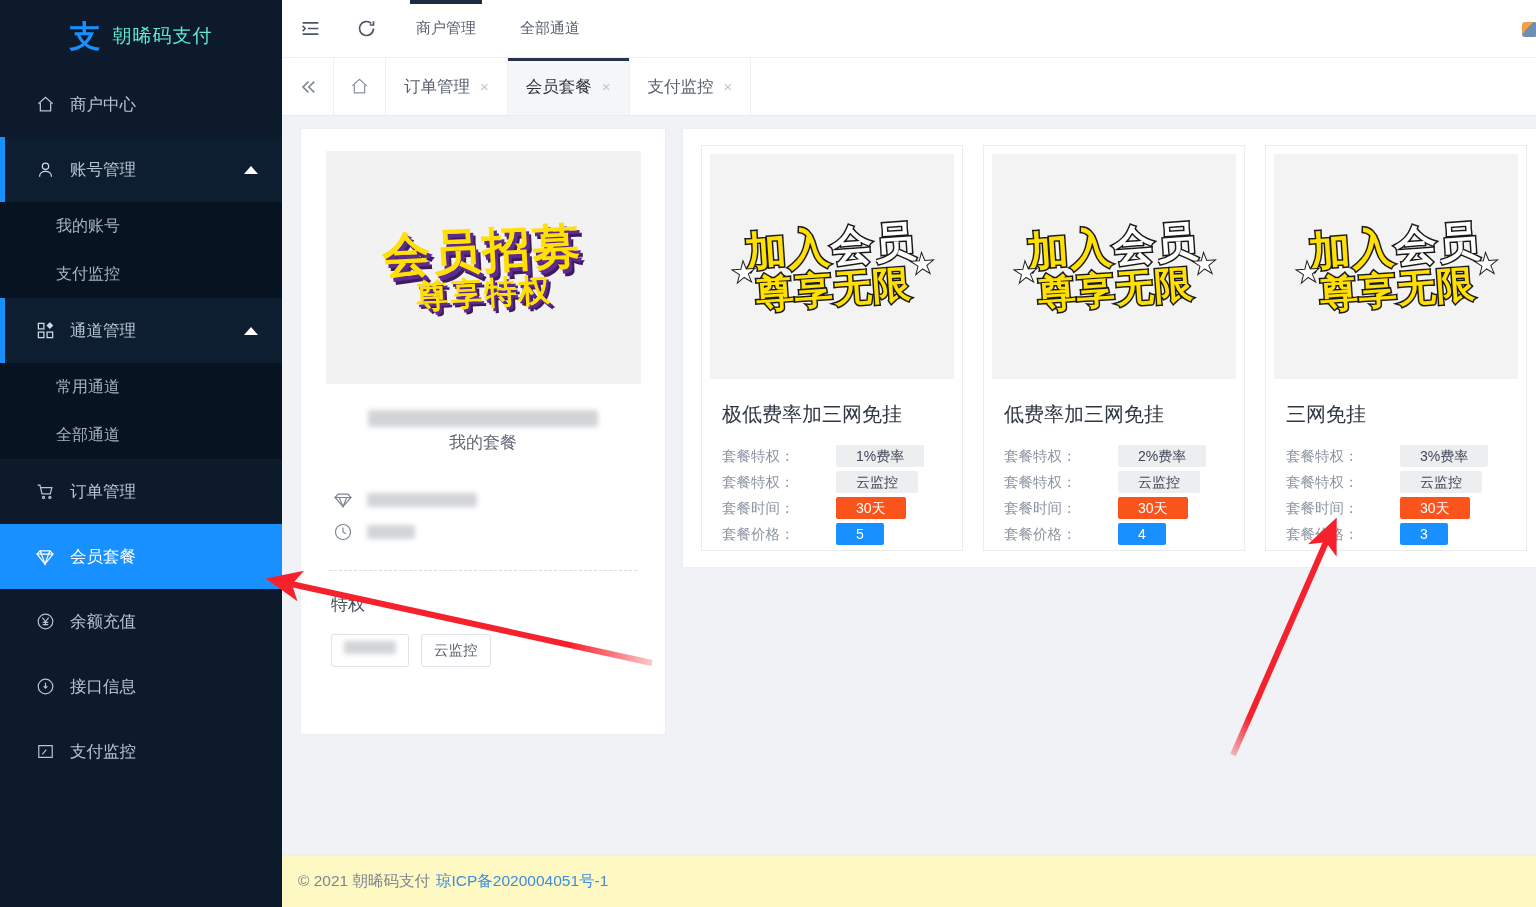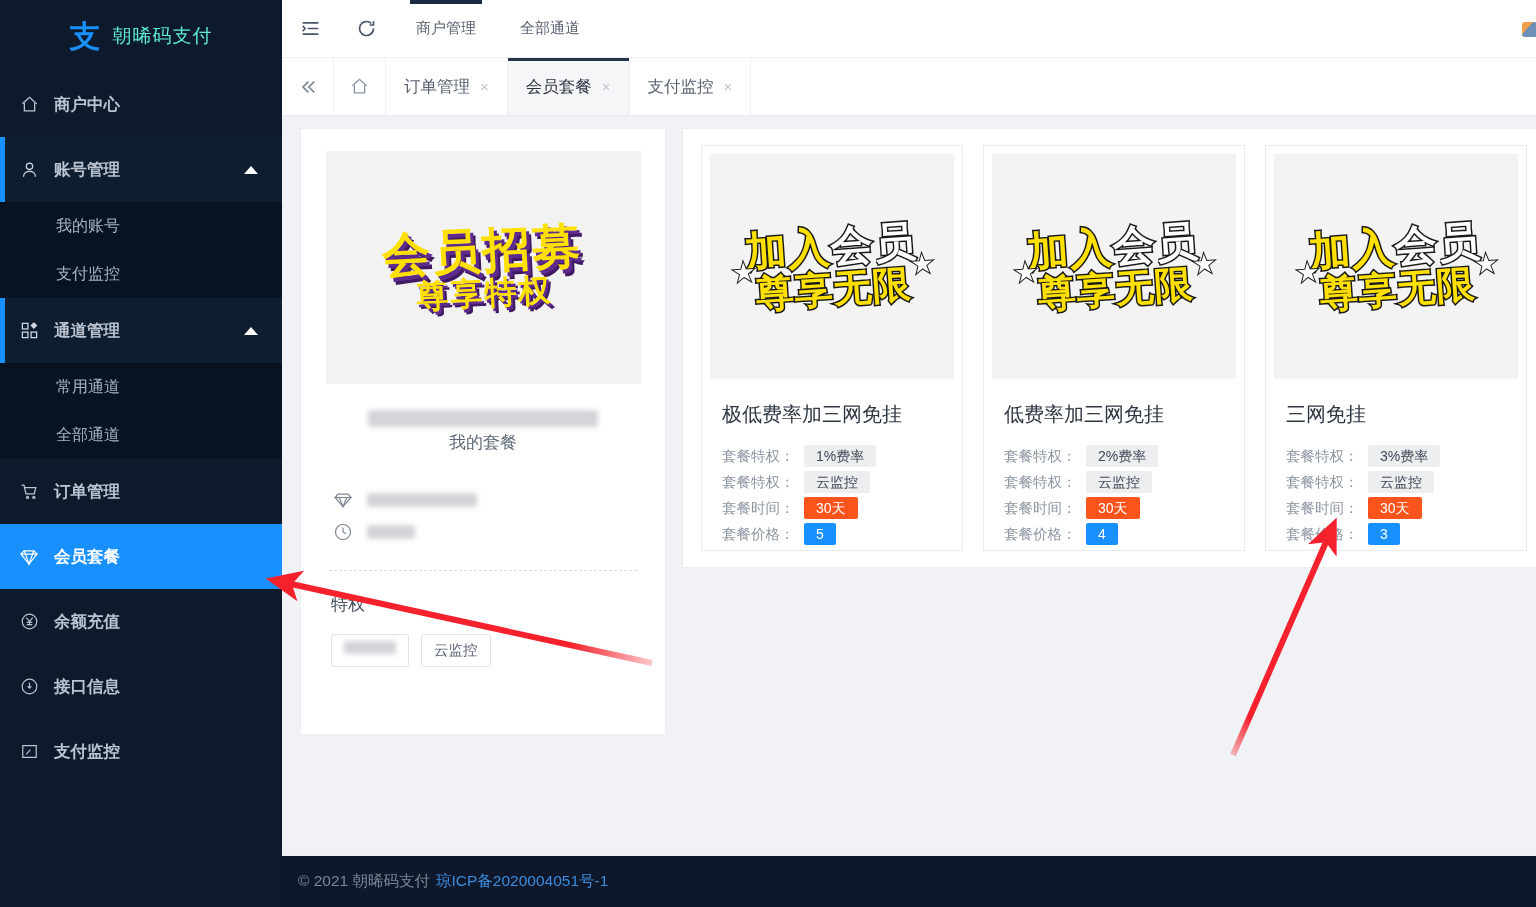--- a/index.html
+++ b/index.html
@@ -25,22 +25,22 @@
   }
   .brand-logo {
     font-size: 31px; font-weight: bold; color: #1890ff;
     line-height: 1; font-family: "DejaVu Sans", sans-serif;
   }
   .brand-name { color: #5eead4; font-size: 19px; letter-spacing: 1px; }
 
   .nav-item {
     position: relative;
     height: 65px; display: flex; align-items: center;
-    padding-left: 16px; color: #b9c4d0; font-size: 16.5px;
-    cursor: pointer; background: #0c1a2b; font-weight: bold;
+    padding-left: 32px; color: #b9c4d0; font-size: 16.5px;
+    cursor: pointer; background: #0c1a2b;
   }
   .nav-item .nv-ic {
     width: 26px; height: 22px; display: inline-flex;
     align-items: center; justify-content: center; margin-right: 12px;
     flex: none;
   }
   .nav-item .nv-ic svg { display:block; }
   .nav-item.expanded { background: #0e1e31; }
   .nav-item.expanded::before {
     content: ""; position: absolute; left: 0; top: 0; bottom: 0;
@@ -186,28 +186,28 @@
     position: absolute; color: #fff; font-size: 26px;
     text-shadow: 0 0 0 #111; -webkit-text-stroke: 2px #1a1a1a; paint-order: stroke fill;
   }
   .promo-b .star.s1 { left: -14px; bottom: 26px; }
   .promo-b .star.s2 { right: -16px; bottom: 22px; }
 
   .pkg-title { margin: 22px 0 0 20px; font-size: 20px; color: #2f3742; }
   .pkg-rows { margin: 16px 0 0 20px; }
   .pkg-row { display: flex; align-items: center; height: 24px; margin-bottom: 2px; }
   .pkg-lab { font-size: 14.5px; color: #8c95a1; width: 82px; flex: none; }
-  .chip { font-size: 14px; padding: 3px 12px; border-radius: 2px; line-height: 1.2; }
+  .chip { font-size: 14px; padding: 3px 20px; border-radius: 2px; line-height: 1.2; margin-left: 32px; }
   .chip.gray { background: #eceef0; color: #3f4856; }
   .chip.orange { background: #fa541c; color: #fff; text-align: center; }
   .chip.blue { background: #1890ff; color: #fff; }
 
   .footer {
     position: absolute; left: 0; bottom: 0; width: 1254px; height: 52px;
-    background: #0f172a; border-top: 1px solid #eceff2;
+    background: #fef9c3; border-top: 1px solid #eceff2;
     display: flex; align-items: center; padding-left: 16px;
     font-size: 15.5px; color: #7d8characters;
   }
   .footer { color: #7d8694; }
   .footer a { color: #3c8dde; text-decoration: none; margin-left: 6px; }
 
   
   .anno { position: absolute; left: 0; top: 0; width: 1536px; height: 907px;
           pointer-events: none; }
 </style>

